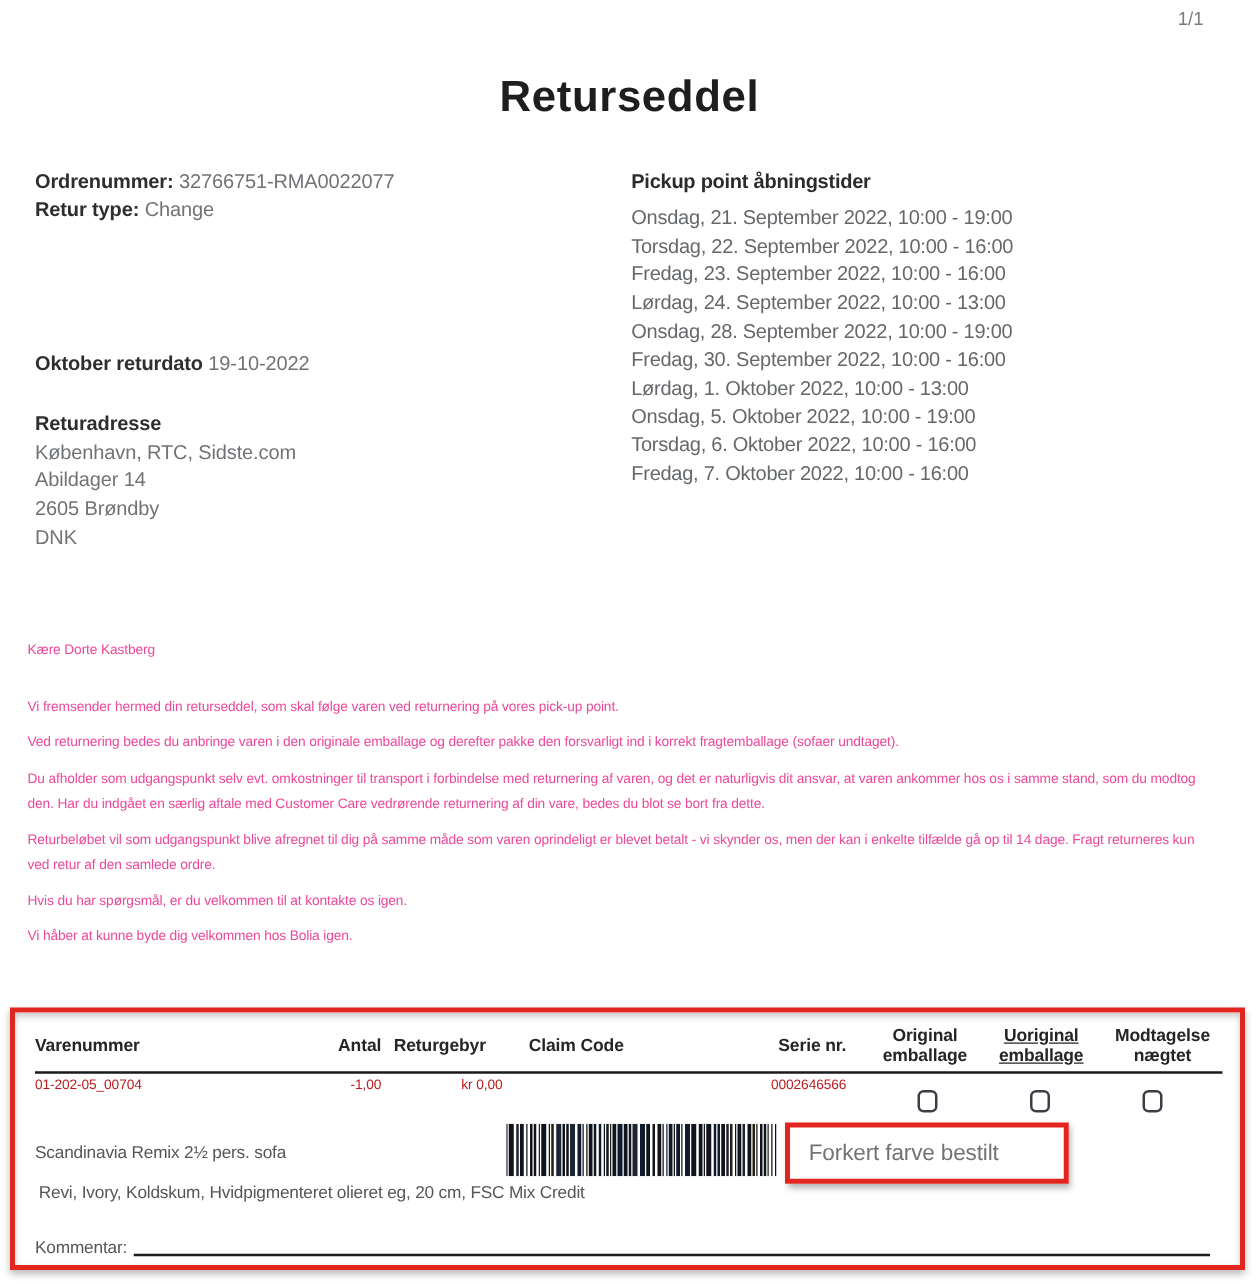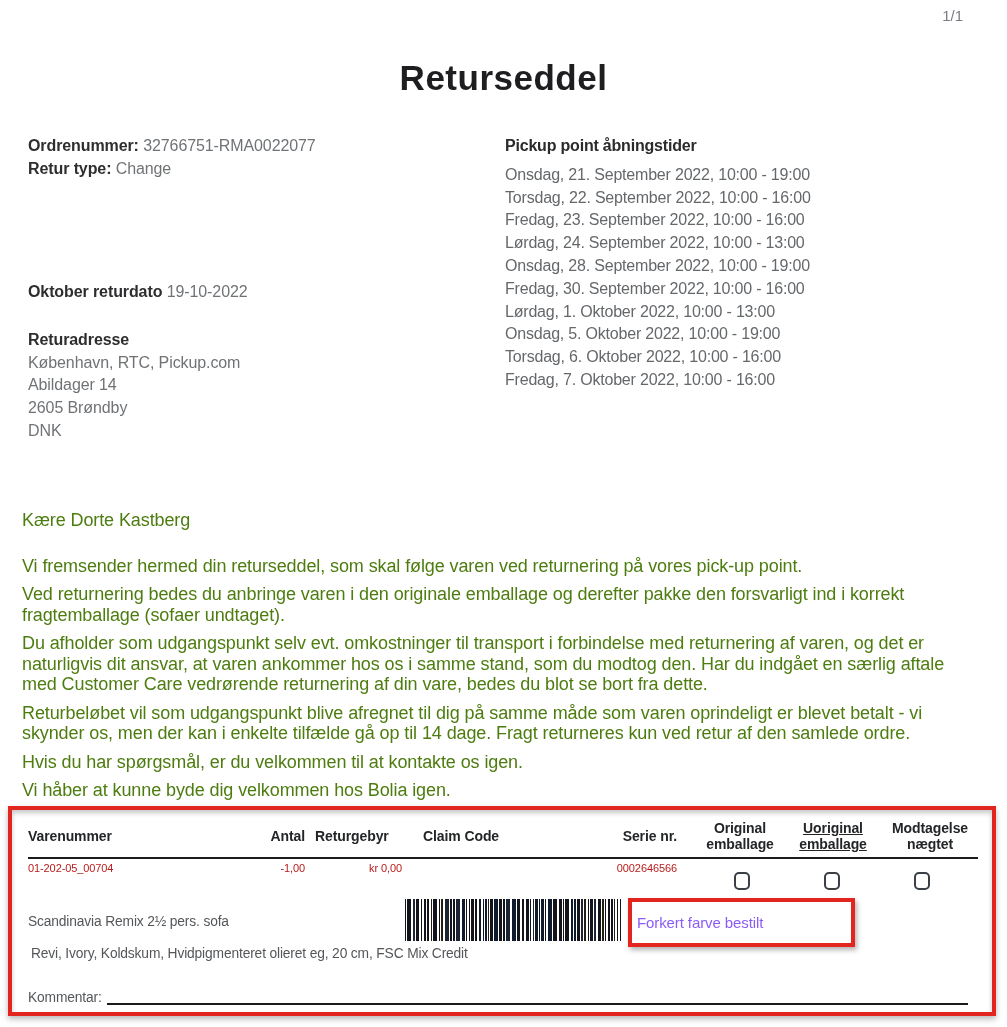--- a/index.html
+++ b/index.html
@@ -17,21 +17,21 @@
 
   
   .info-left{left:28px;top:135px;font-size:16px;line-height:22.7px;color:#707376;letter-spacing:-.1px;}
   .info-left b, .blk-label{color:#2e2e30;font-weight:700;}
   .blk{position:absolute;left:28px;font-size:16px;line-height:22.7px;color:#707376;letter-spacing:-.1px;}
 
   .pickup{left:505px;top:135px;font-size:16px;line-height:22.8px;color:#65686b;letter-spacing:-.2px;}
   .pickup-header{font-weight:700;color:#2b2b2d;margin-bottom:6px;}
 
   
-  .letter{left:22px;top:510px;width:938px;font-size:18px;line-height:20.5px;color:#4d7c0f;letter-spacing:-.1px;}
+  .letter{left:22px;top:510px;width:938px;font-size:11px;line-height:20.5px;color:#ec4899;letter-spacing:-.1px;}
   .letter .greeting{margin:0 0 25px 0;}
   .letter p{margin:0 0 8px 0;}
 
   
   .redbox{left:8px;top:806px;width:988px;height:210px;box-sizing:border-box;
     border:4px solid var(--red,#e2261f);
     box-shadow:0 3px 6px rgba(0,0,0,.28), inset 0 3px 5px rgba(0,0,0,.22);}
   .hcell{position:absolute;top:10px;height:32px;display:flex;align-items:center;
     font-size:14px;font-weight:700;color:#232527;line-height:16px;letter-spacing:-.1px;}
   .hcell.r{justify-content:flex-end;text-align:right;}
@@ -41,21 +41,21 @@
   .vcell.r{text-align:right;}
   .checkbox{position:absolute;top:62px;width:16px;height:18px;box-sizing:border-box;
     border:2.5px solid #3a3f46;border-radius:5px;background:#fff;}
   .f-cond{font-size:13.8px;letter-spacing:-.15px;color:#54575a;}
   .product-name{left:16px;top:104px;}
   .product-details{left:19px;top:136px;}
   .barcode{left:393px;top:89px;width:222px;height:42px;}
   .claim-box{left:616px;top:88px;width:227px;height:49px;box-sizing:border-box;
     border:4px solid var(--red,#e2261f);display:flex;align-items:center;
     box-shadow:2px 3px 5px rgba(0,0,0,.3);background:#fff;}
-  .claim-box span{padding-left:5px;font-size:15px;color:#8b5cf6;letter-spacing:-.1px;}
+  .claim-box span{padding-left:15px;font-size:18px;color:#737373;letter-spacing:-.1px;}
   .kommentar-row{left:16px;right:24px;top:178px;display:flex;align-items:flex-end;position:absolute;}
   .kommentar-line{flex:1;border-bottom:2px solid #1b1b1b;height:15px;margin-left:5px;}
 </style>
 </head>
 <body>
 
 <div class="abs page-number">1/1</div>
 
 <div class="abs doc-title">Returseddel</div>
 
@@ -64,21 +64,21 @@
   <div><b>Retur type:</b> <span>Change</span></div>
 </div>
 
 <div class="blk" style="top:281px;">
   <b class="blk-label">Oktober returdato</b>
   <span>19-10-2022</span>
 </div>
 
 <div class="blk" style="top:329px;">
   <div class="blk-label">Returadresse</div>
-  <div>København, RTC, Pickup.com</div>
+  <div>København, RTC, Sidste.com</div>
   <div>Abildager 14</div>
   <div>2605 Brøndby</div>
   <div>DNK</div>
 </div>
 
 <div class="abs pickup">
   <div class="pickup-header">Pickup point åbningstider</div>
   <div>Onsdag, 21. September 2022, 10:00 - 19:00</div>
   <div>Torsdag, 22. September 2022, 10:00 - 16:00</div>
   <div>Fredag, 23. September 2022, 10:00 - 16:00</div>

